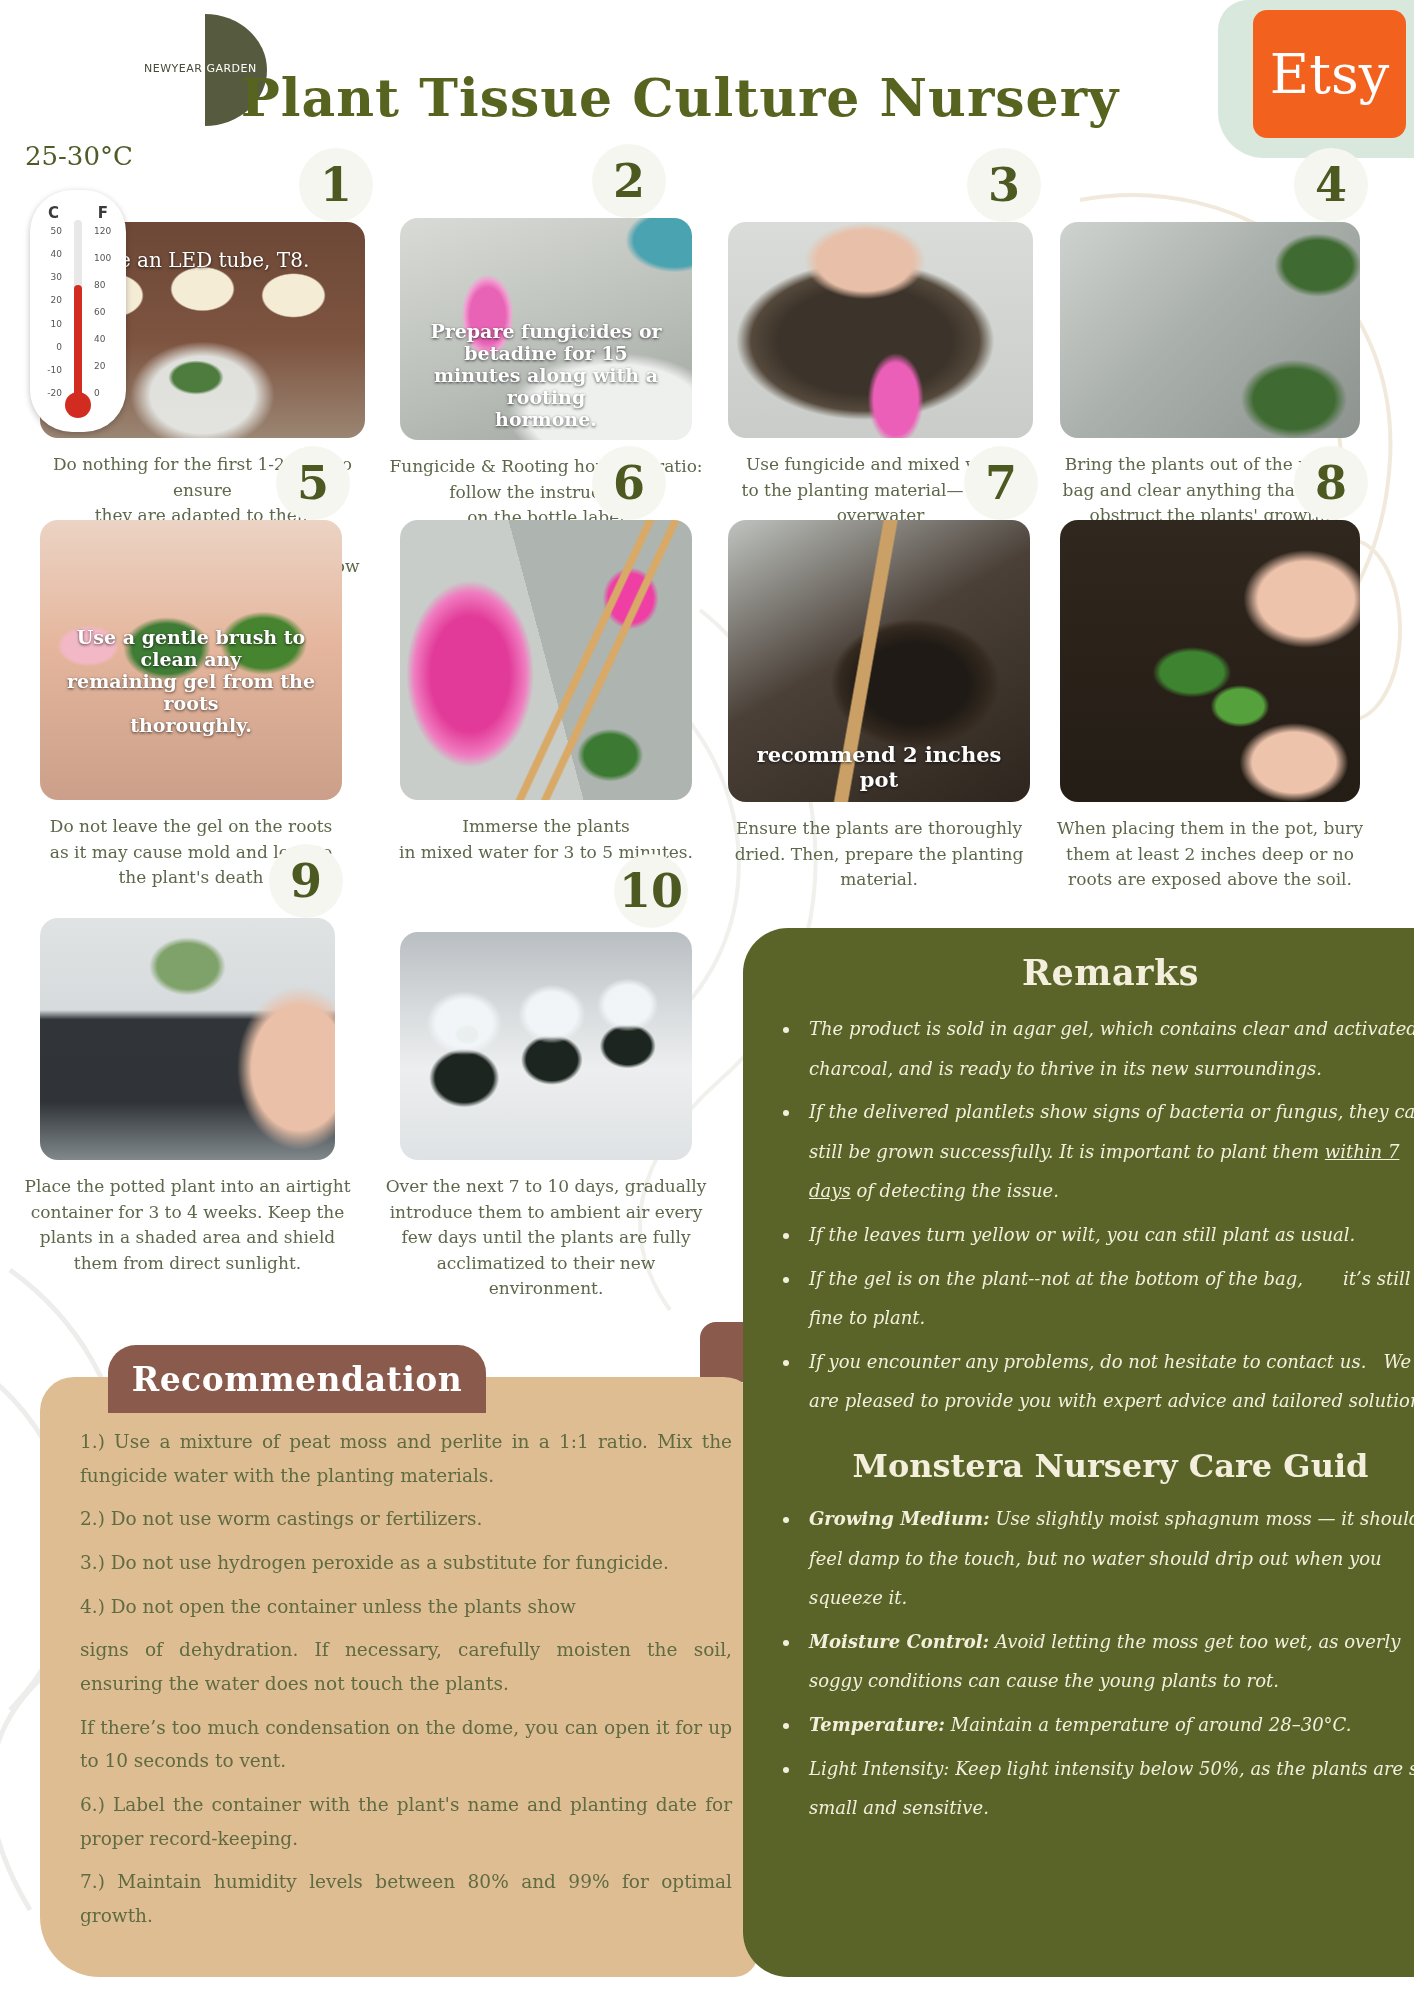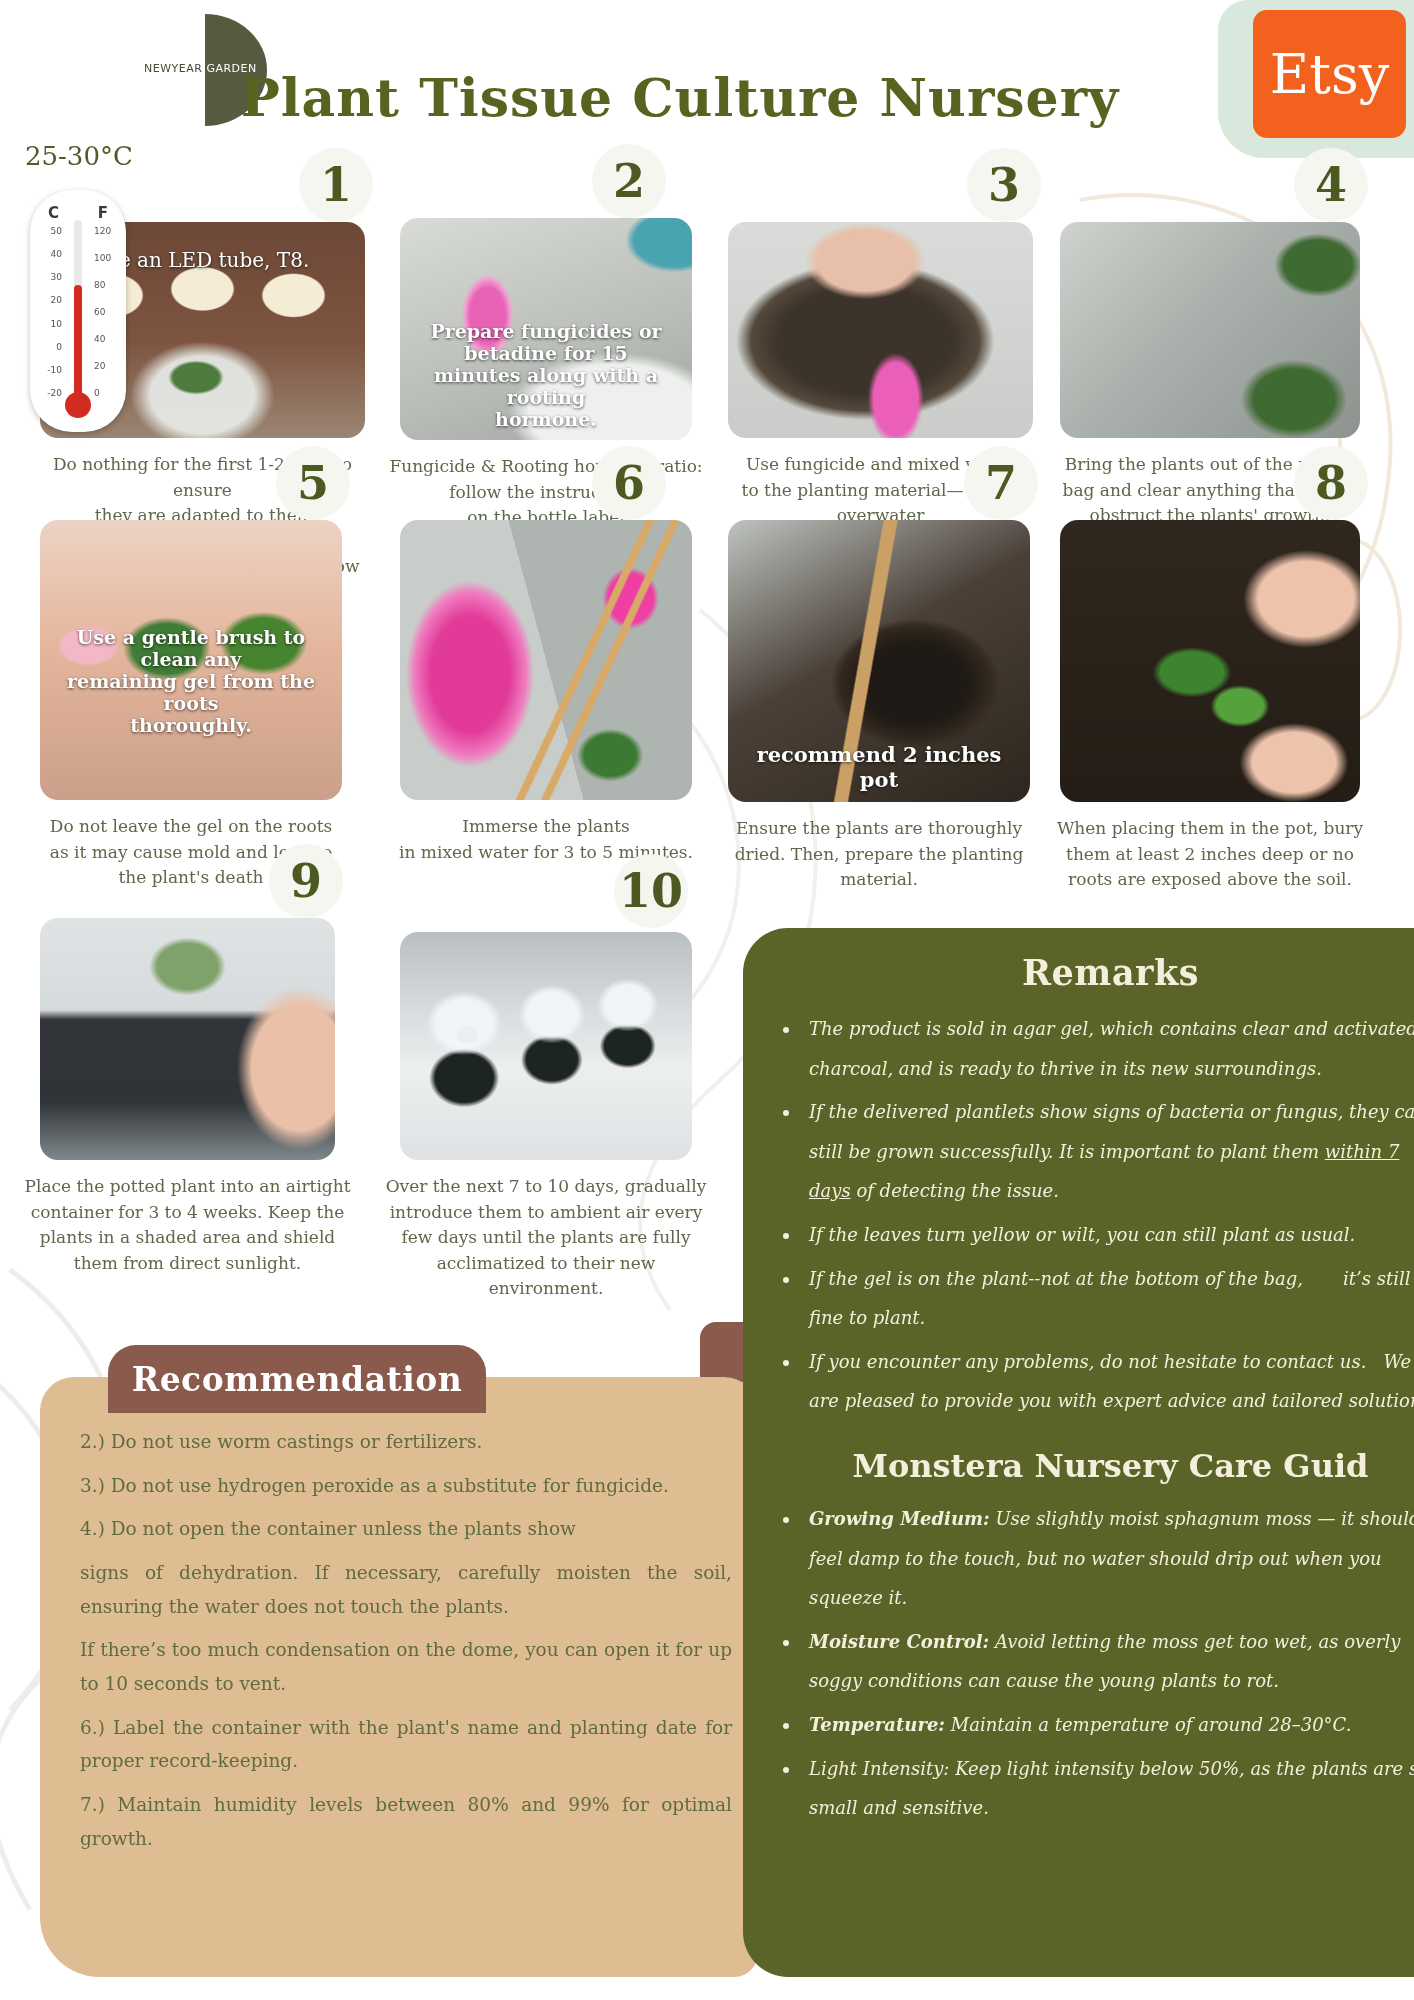--- a/index.html
+++ b/index.html
@@ -313,20 +313,21 @@
       <li><b>Temperature:</b><span> Maintain a temperature of around 28–30°C.</span></li>
       <li><b></b><span>Light Intensity: Keep light intensity below 50%, as the plants are still small and sensitive.</span></li>
     </ul>
 </div>
 
 <div class="rec-head">
   <span>Recommendation</span>
 </div>
 <div class="rec-body">
 
+<p>1.) Use a mixture of peat moss and perlite in a 1:1 ratio. Mix the fungicide water with the planting materials.</p>
     <p>2.) Do not use worm castings or fertilizers.</p>
     <p>3.) Do not use hydrogen peroxide as a substitute for fungicide.</p>
     <p>4.) Do not open the container unless the plants show</p>
     <p>signs of dehydration. If necessary, carefully moisten the soil, ensuring the water does not touch the plants.</p>
     <p>If there’s too much condensation on the dome, you can open it for up to 10 seconds to vent.</p>
     <p>6.) Label the container with the plant's name and planting date for proper record-keeping.</p>
     <p>7.) Maintain humidity levels between 80% and 99% for optimal growth.</p>
   </div>
 
 </body></html>

